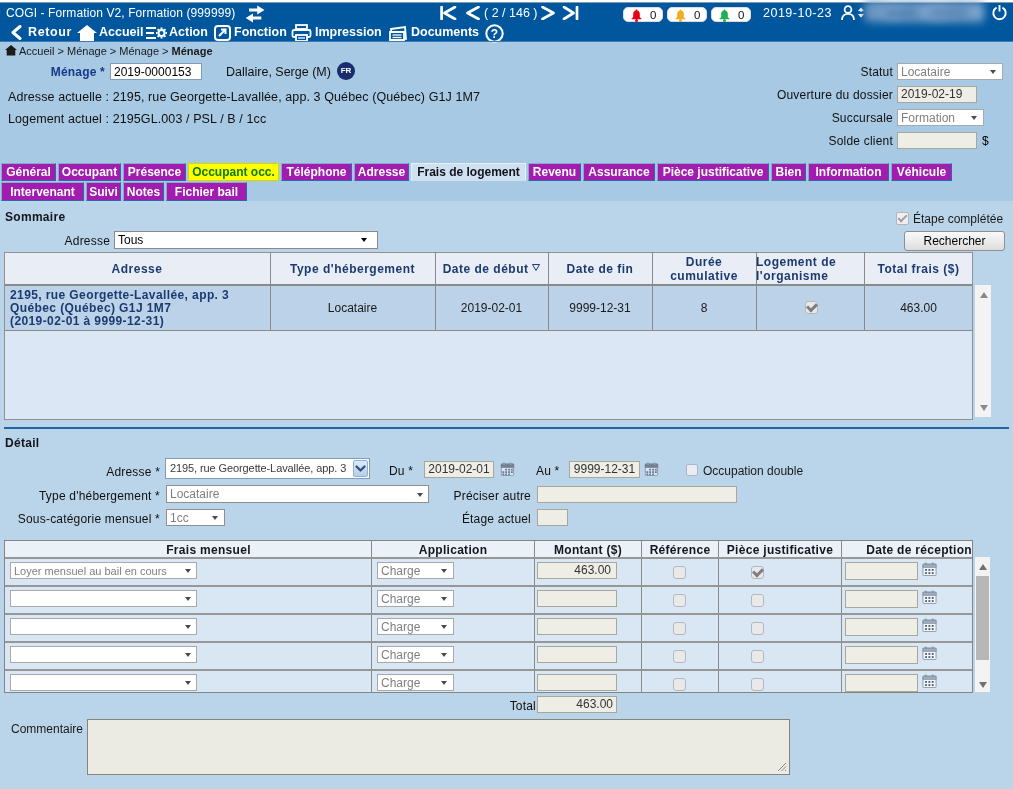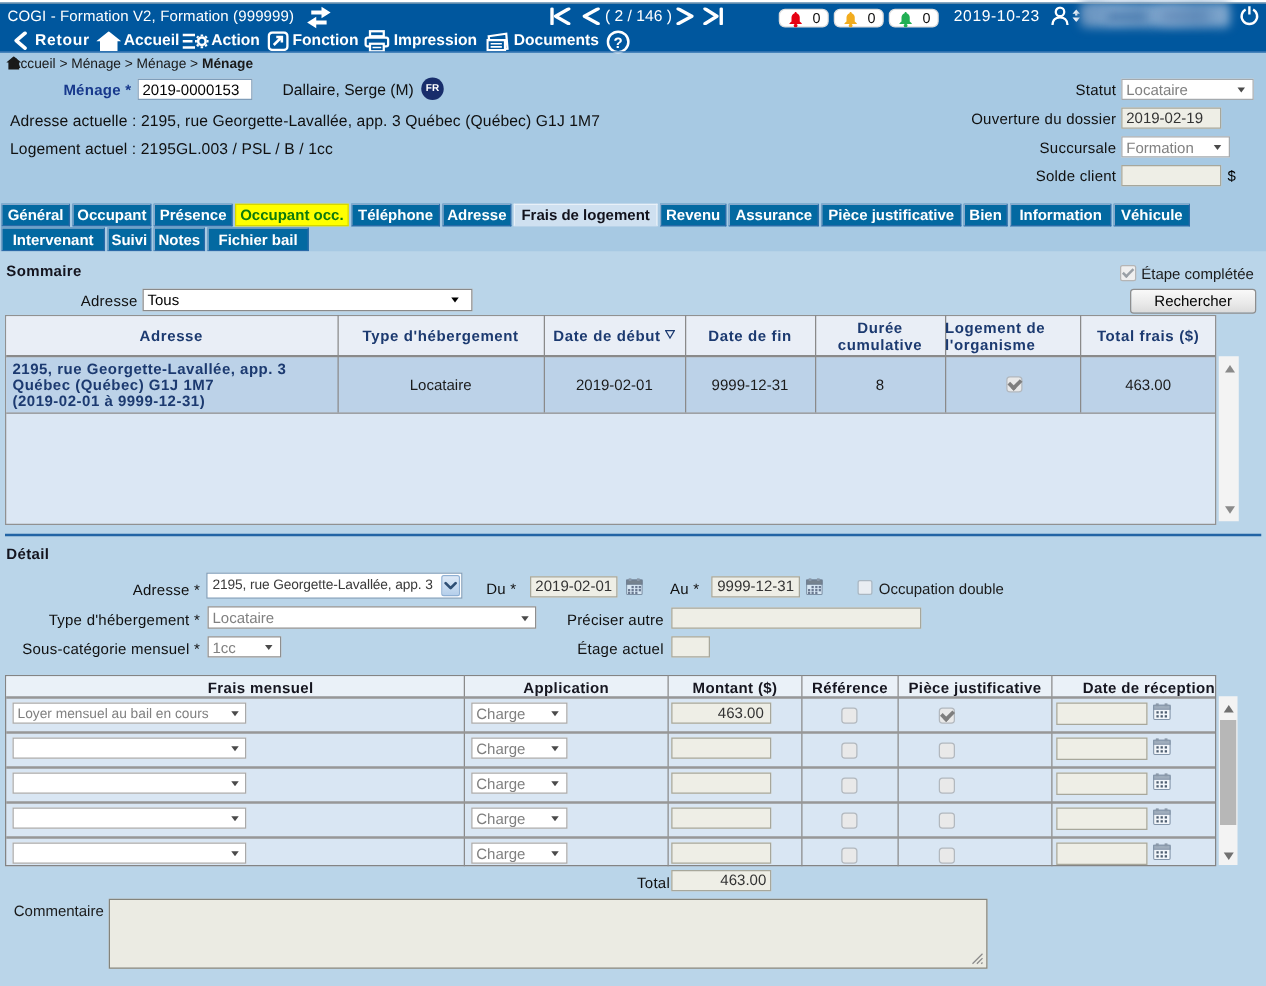--- a/index.html
+++ b/index.html
@@ -8,30 +8,30 @@
   .abs{position:absolute;}
   .topwhite{left:0;top:0;width:1013px;height:2px;background:#fff;}
   .topbar{left:0;top:2px;width:1013px;height:40px;background:#00579e;color:#fff;}
   .ttl{position:absolute;left:6px;top:4px;font-size:12px;letter-spacing:.1px;color:#fff;white-space:nowrap;}
   .pill{position:absolute;top:5px;width:40px;height:15px;background:#fff;border:1px solid #ddd;border-radius:5px;box-sizing:border-box;}
   .pill span{position:absolute;left:26px;top:0px;color:#111;font-size:11.5px;line-height:14px;}
   .date{position:absolute;left:763px;top:4px;color:#fff;font-size:12.5px;letter-spacing:.5px;}
   .blur{position:absolute;left:864px;top:0px;width:120px;height:20px;border-radius:4px;background:linear-gradient(90deg,#5d8cba,#83a9d0 22%,#6e9ac5 40%,#8bafd4 60%,#6f9cc7 78%,#82a8ce);filter:blur(4px);}
   .menurow{position:absolute;left:0;top:22px;width:1013px;height:20px;}
   .mitem{position:absolute;top:1px;color:#fff;font-weight:bold;font-size:12.5px;white-space:nowrap;}
-  .crumb{position:absolute;left:9px;top:45px;font-size:11px;color:#1a1a1a;white-space:nowrap;}
+  .crumb{position:absolute;left:19px;top:45px;font-size:11px;color:#1a1a1a;white-space:nowrap;}
   .lbl{position:absolute;font-size:12px;color:#101010;text-align:right;white-space:nowrap;letter-spacing:.2px;}
   .lblnavy{color:#17388c;font-weight:bold;}
   .inp{position:absolute;background:#fff;border:1px solid #7f9db9;box-sizing:border-box;font-size:12px;color:#000;font-family:"Liberation Sans",sans-serif;padding:0 3px;}
   .dis{background:#eeeee6;border:1px solid #a7a79b;color:#333;}
   .seltxt{color:#808080;}
   .arr{position:absolute;width:0;height:0;border-left:3.5px solid transparent;border-right:3.5px solid transparent;border-top:4.5px solid #4a4a4a;}
   .tabs1{position:absolute;left:1px;top:163px;height:18px;white-space:nowrap;}
   .tabs2{position:absolute;left:1px;top:182px;height:19px;white-space:nowrap;}
-  .tab{display:inline-block;vertical-align:top;box-sizing:border-box;height:18px;line-height:17px;text-align:center;background:#0369a1;color:#fff;font-weight:bold;font-size:12px;margin-right:2px;border:1px solid #2a6aa8;border-top-color:#87a9cc;border-left-color:#87a9cc;overflow:hidden;}
+  .tab{display:inline-block;vertical-align:top;box-sizing:border-box;height:18px;line-height:17px;text-align:center;background:#a21caf;color:#fff;font-weight:bold;font-size:12px;margin-right:2px;border:1px solid #2a6aa8;border-top-color:#87a9cc;border-left-color:#87a9cc;overflow:hidden;}
   .tabs2 .tab{height:19px;line-height:18px;}
   .tabact{background:#cfe0f0;color:#12121c;border-color:#e8f0f8;border-bottom-color:#cfe0f0;}
   .tabyel{background:#ffff00;color:#0c7a0c;border-color:#d6d600;}
   .content{position:absolute;left:0;top:201px;width:1013px;height:588px;background:#bad5e9;}
   .chk{position:absolute;box-sizing:border-box;background:#e8e8e8;border:1px solid #9a9a9a;border-radius:2px;}
   .cb{position:absolute;width:13px;height:13px;box-sizing:border-box;background:#e9e9e9;border:1px solid #b2b8be;border-radius:3px;}
   .tick2{position:absolute;width:7px;height:4px;border-left:3px solid #7e7e7e;border-bottom:3px solid #7e7e7e;transform:rotate(-45deg);left:1px;top:1px;}
   .chkwhite{background:#e9edf2;border:1px solid #aab7c2;}
   .tick{position:absolute;width:7px;height:3px;border-left:2px solid #808080;border-bottom:2px solid #808080;transform:rotate(-45deg);left:1px;top:2px;}
   .btn{position:absolute;box-sizing:border-box;background:linear-gradient(#f9f9f9,#e9e9e9 60%,#dcdcdc);border:1px solid #8e8e8e;border-radius:3px;text-align:center;font-size:12px;color:#000;}

